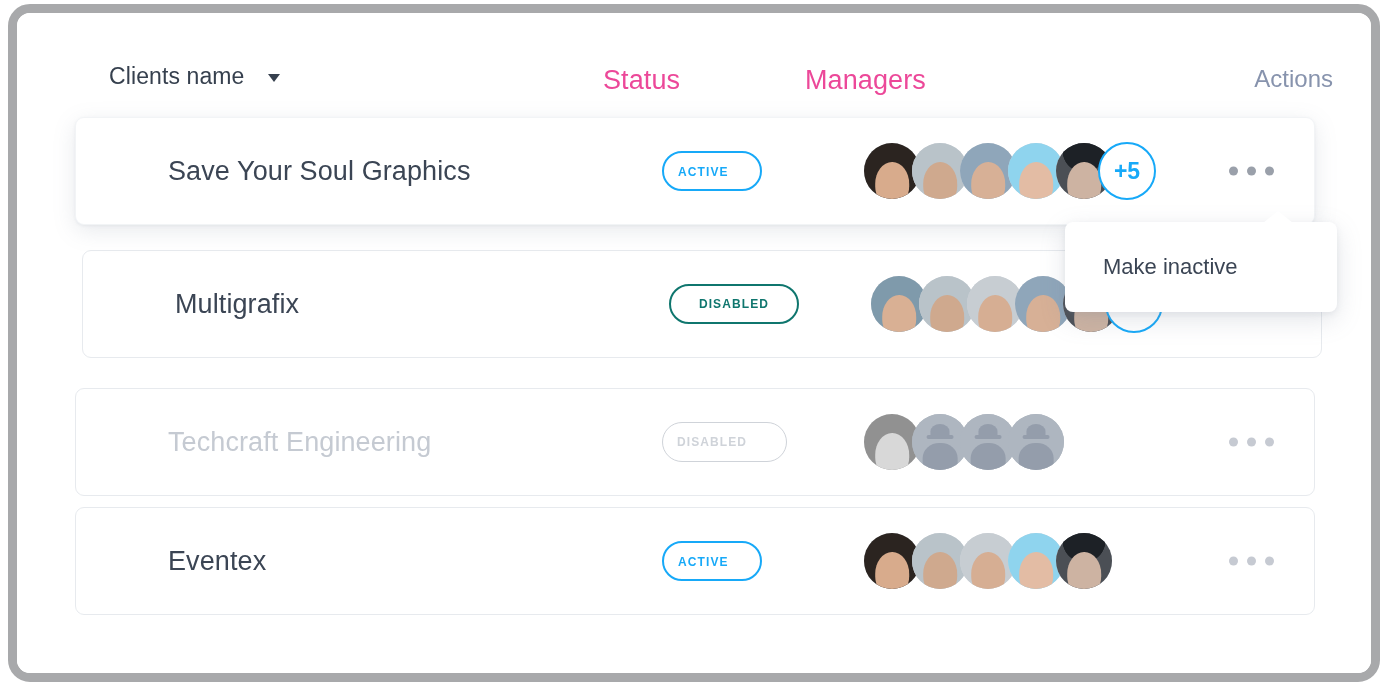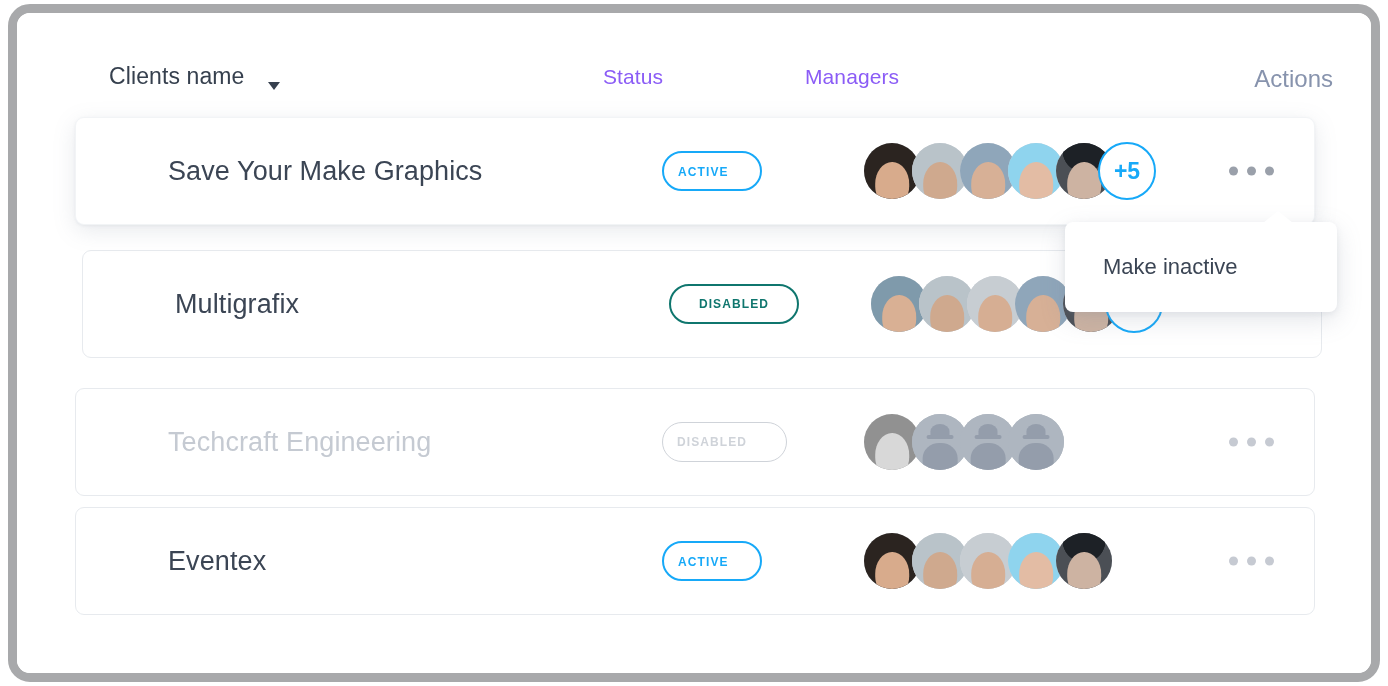--- a/index.html
+++ b/index.html
@@ -35,34 +35,34 @@
   .col-name    { position: absolute; left: 92px; }
   .col-status  { position: absolute; left: 586px; }
   .col-mgr     { position: absolute; left: 788px; }
   .col-actions { position: absolute; right: 38px; }
 
   
   .header { position: absolute; left: 0; top: 0; width: 100%; height: 108px; }
 
   .hdr-name {
     top: 50px;
-    display: flex; align-items: flex-end; gap: 24px;
+    display: flex; align-items: center; gap: 24px;
     font-size: 23px; color: #36404e; letter-spacing: .1px;
     cursor: pointer;
   }
   .caret {
     width: 0; height: 0;
     border-left: 6.5px solid transparent;
     border-right: 6.5px solid transparent;
     border-top: 8px solid #36404e;
     margin-top: 3px;
   }
   .hdr-label {
     top: 52px;
-    font-size: 21px; color: #8b5cf6; letter-spacing: .1px;
+    font-size: 27px; color: #ec4899; letter-spacing: .1px;
   }
   .hdr-actions { top: 52px; font-size: 24px; color: #8793ad; }
 
   
   .rows { position: absolute; left: 0; top: 0; width: 100%; }
 
   .row {
     position: absolute;
     left: 58px;
     width: 1240px;
@@ -239,21 +239,21 @@
       </div>
       <div class="col-status hdr-label">Status</div>
       <div class="col-mgr hdr-label">Managers</div>
       <div class="col-actions hdr-actions">Actions</div>
     </div>
 
     <div class="rows">
 
       <div class="row r1 elevated">
         <div class="row-inner">
-          <div class="col-name client-name">Save Your Make Graphics</div>
+          <div class="col-name client-name">Save Your Soul Graphics</div>
           <div class="col-status pill-wrap">
             <div class="pill pill-active clipped">
               <span>ACTIVE</span>
             </div>
           </div>
           <div class="col-mgr avatars">
             <div class="av f1"></div>
             <div class="av f2"></div>
             <div class="av f3"></div>
             <div class="av f4"></div>

